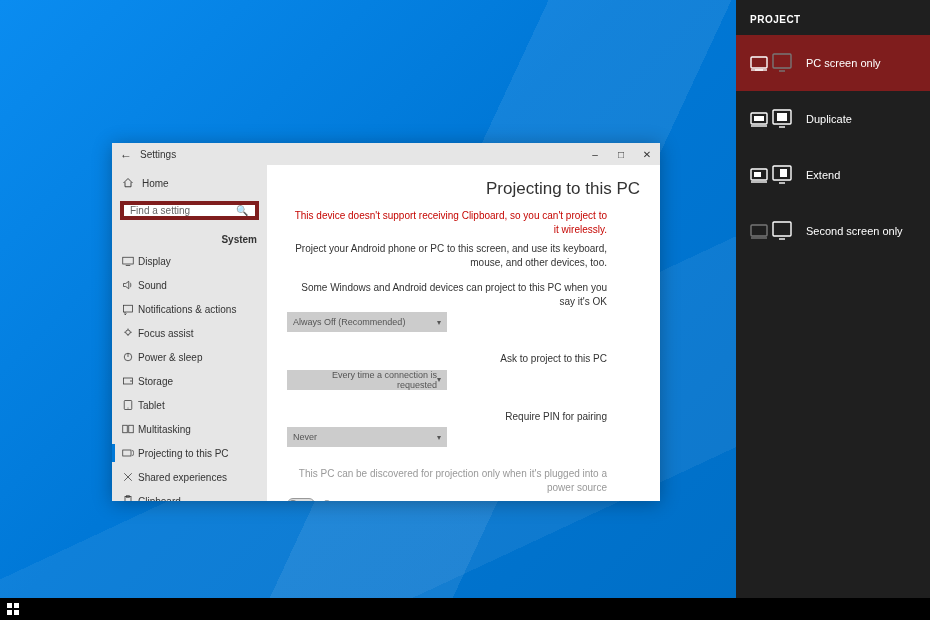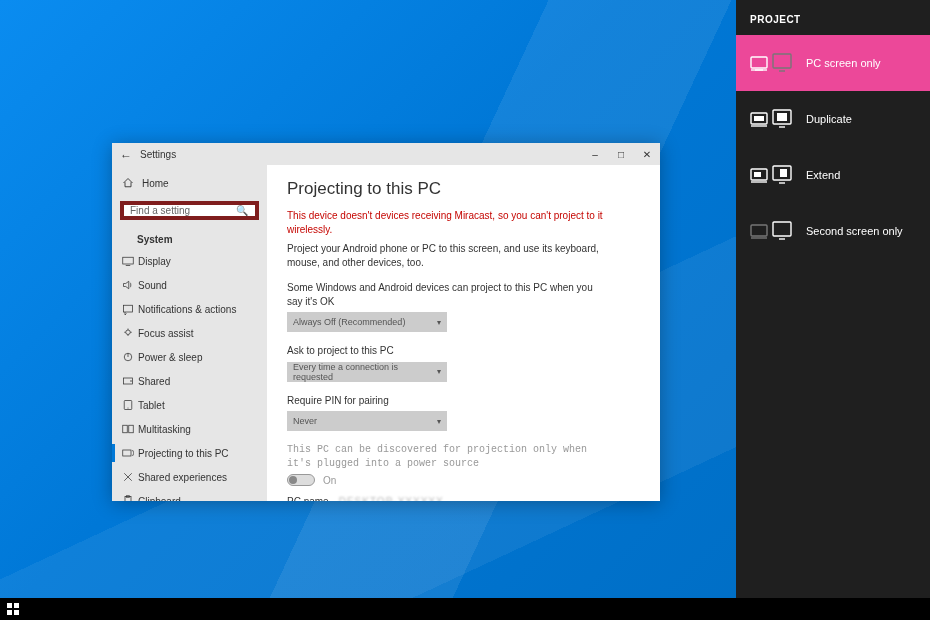--- a/index.html
+++ b/index.html
@@ -8,51 +8,51 @@
 .desktop::before { content: ""; position: absolute; inset: 0; background:
   linear-gradient(115deg, transparent 45%, rgba(255,255,255,0.08) 45%, rgba(255,255,255,0.08) 60%, transparent 60%),
   linear-gradient(155deg, transparent 55%, rgba(255,255,255,0.06) 55%, rgba(255,255,255,0.06) 75%, transparent 75%); }
 .taskbar { position: absolute; left: 0; right: 0; bottom: 0; height: 22px; background: #000; display: flex; align-items: center; padding: 0 4px; }
 .start-btn { width: 18px; height: 18px; display: flex; align-items: center; justify-content: center; color: #fff; }
 .start-btn svg { width: 12px; height: 12px; }
 
 .project-panel { position: absolute; top: 0; right: 0; bottom: 22px; width: 194px; background: #1f1f1f; color: #fff; padding-top: 14px; }
 .project-title { font-size: 10px; font-weight: 600; letter-spacing: 0.5px; padding: 0 14px 10px; }
 .project-item { display: flex; align-items: center; gap: 12px; padding: 16px 14px; cursor: default; }
-.project-item.selected { background: #ec4899; }
+.project-item.selected { background: #7f1d1d; }
 .project-icon { width: 44px; height: 24px; flex-shrink: 0; }
 .project-label { font-size: 11px; }
 
 .settings-window { position: absolute; left: 112px; top: 143px; width: 548px; height: 358px; background: #fff; box-shadow: 0 2px 18px rgba(0,0,0,0.3); display: flex; flex-direction: column; }
 .title-bar { height: 22px; display: flex; align-items: center; background: #e6e6e6; }
 .title-bar-left { display: flex; align-items: center; gap: 8px; padding-left: 8px; }
 .back-arrow { font-size: 12px; color: #333; }
 .title-text { font-size: 10px; color: #333; }
 .title-controls { margin-left: auto; display: flex; }
 .title-ctrl { width: 26px; height: 22px; display:flex; align-items:center; justify-content:center; font-size: 10px; color:#333; }
 
-.window-body { flex: 1; display: flex; overflow: hidden; }
+.window-body { flex: 1; display: flex; overflow: hidden; text-align: right; }
 .sidebar { width: 155px; background: #e6e6e6; display: flex; flex-direction: column; padding: 6px 0; overflow-y: auto; }
 .home-row { display:flex; align-items:center; gap:8px; padding: 6px 10px; font-size: 10px; color:#333; }
 .search-box { margin: 6px 8px; height: 20px; border: 4px solid #7f1d1d; background:#fff; display:flex; align-items:center; padding: 0 6px; font-size: 10px; color:#666; position: relative; }
 .search-box .mag { position:absolute; right:6px; font-size:10px; color:#666; }
 .section-label { font-size: 10px; font-weight: 600; padding: 8px 10px 4px; color:#333;margin-left:15px; }
 .nav-item { display:flex; align-items:center; gap:4px; padding: 6px 10px; font-size: 10px; color:#333; position: relative; }
 .nav-item.active::before { content:""; position:absolute; left:0; top:3px; bottom:3px; width:3px; background:#0078d7; }
 .nav-ico { width:12px; height:12px; display:inline-flex; align-items:center; justify-content:center; color:#333; }
 .nav-ico svg { width:12px; height:12px; }
 
 .content { flex:1; background:#fff; padding: 14px 20px; overflow-y:auto; font-size: 10px; color:#333; }
 .content h1 { font-size: 17px; font-weight: 400; margin-bottom: 10px; }
 .err-text { color:#c50500; margin-bottom: 6px; line-height: 1.35; max-width: 320px; }
 .desc-text { margin-bottom: 12px; line-height: 1.35; max-width: 320px; }
 .field-label { margin-bottom: 4px; line-height:1.35; max-width: 320px; }
-.dropdown { width: 160px; height: 20px; background:#ccc; border:none; color:#555; font-size:9px; padding:0 6px; display:flex; align-items:center; justify-content:space-between; margin-bottom: 12px; }
+.dropdown { width: 160px; height: 20px; background:#ccc; border:none; color:#555; font-size:9px; padding:0 6px; display:flex; align-items:center; justify-content:space-between; margin-bottom: 20px; }
 .dropdown .chev { font-size:8px; }
-.disabled-note { color:#999; line-height:1.35; max-width: 320px; margin-bottom:4px;font-family:Liberation Mono, monospace; }
+.disabled-note { color:#999; line-height:1.35; max-width: 320px; margin-bottom:4px; }
 .toggle-row { display:flex; align-items:center; gap:8px; margin-bottom:10px; }
 .toggle { width:28px; height:12px; border-radius:6px; border:1px solid #999; background:#ddd; position:relative; }
 .toggle::after { content:""; position:absolute; left:1px; top:1px; width:8px; height:8px; border-radius:50%; background:#888; }
 .toggle-label { color:#999; font-size:10px; }
 .pc-name-row { display:flex; align-items:center; gap:10px; margin-bottom:4px; }
 .pc-name-val { color:#bbb; letter-spacing:1px; filter: blur(1.2px); }
 </style>
 </head>
 <body>
 
@@ -190,21 +190,21 @@
           </span>
           <span>Power &amp; sleep</span>
         </div>
       <div class="nav-item">
           <span class="nav-ico">
             <svg viewBox="0 0 16 16">
               <rect x="2" y="4" width="12" height="8" fill="none" stroke="#333"></rect>
               <circle cx="12" cy="8" r="1" fill="#333"></circle>
             </svg>
           </span>
-          <span>Shared</span>
+          <span>Storage</span>
         </div>
       <div class="nav-item">
           <span class="nav-ico">
             <svg viewBox="0 0 16 16">
               <rect x="3" y="2" width="10" height="12" rx="1" fill="none" stroke="#333"></rect>
               <circle cx="8" cy="12" r="0.7" fill="#333"></circle>
             </svg>
           </span>
           <span>Tablet</span>
         </div>
@@ -240,21 +240,21 @@
               <rect x="4" y="2" width="8" height="12" fill="none" stroke="#333"></rect>
               <rect x="6" y="1" width="4" height="2" fill="none" stroke="#333"></rect>
             </svg>
           </span>
           <span>Clipboard</span>
         </div>
     </div>
 
     <div class="content">
       <h1>Projecting to this PC</h1>
-      <div class="err-text">This device doesn't devices receiving Miracast, so you can't project to it wirelessly.</div>
+      <div class="err-text">This device doesn't support receiving Clipboard, so you can't project to it wirelessly.</div>
       <div class="desc-text">Project your Android phone or PC to this screen, and use its keyboard, mouse, and other devices, too.</div>
 
       <div class="field-label">Some Windows and Android devices can project to this PC when you say it's OK</div>
       <div class="dropdown">
           <span>Always Off (Recommended)</span>
           <span class="chev">▾</span>
         </div>
 
       <div class="field-label">Ask to project to this PC</div>
       <div class="dropdown">

